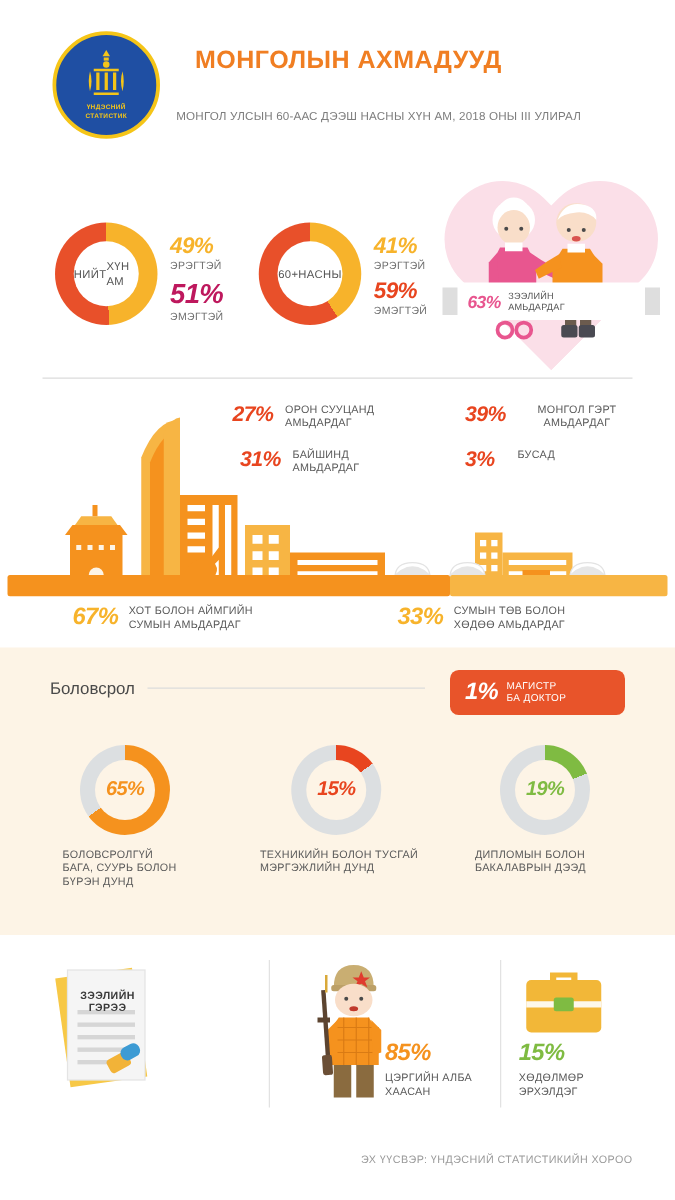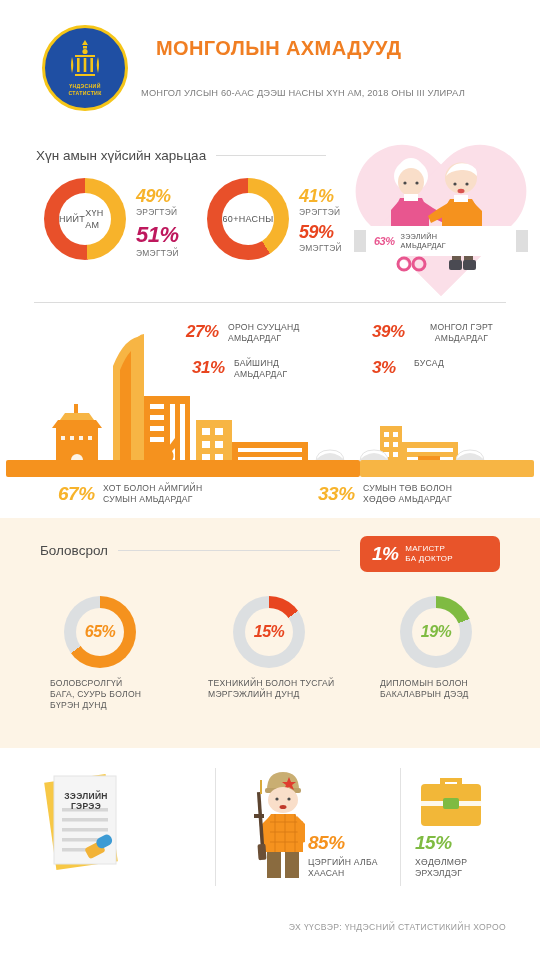--- a/index.html
+++ b/index.html
@@ -56,21 +56,21 @@
   .heart:before, .heart:after {
     content:""; position:absolute; width:93px; height:148px;
     background:#fbdfe8; border-radius:93px 93px 0 0;
   }
   .heart:before { left:93px; transform: rotate(-45deg); transform-origin: 0 100%; }
   .heart:after  { left:0;    transform: rotate(45deg);  transform-origin: 100% 100%; }
   .banner {
     position:absolute; left:18px; top:84px; width:150px; height:30px; background:#fff;
     display:flex; align-items:center; z-index:6;
   }
-  .banner .b-pct { font-size:11px; font-weight:bold; font-style:italic; color:#E8568F; margin-left:8px; letter-spacing:-.5px;}
+  .banner .b-pct { font-size:14px; font-weight:bold; font-style:italic; color:#E8568F; margin-left:8px; letter-spacing:-.5px;}
   .banner .b-lbl { font-size:7.3px; color:#555; margin-left:6px; line-height:9.5px; letter-spacing:.2px; }
   .ribbon-tail { position:absolute; width:16px; height:22px; background:#dedede; top:88px; z-index:5; }
 
   
   .hr { position:absolute; height:1px; background:#dcdcdc; left:34px; width:472px; }
 
   
   .ground { position:absolute; height:17px; border-radius:2px; }
 
   
@@ -106,24 +106,20 @@
           <path d="M28 17 q2 8 0 16 q-2.5-8 0-16z"></path>
         </g>
       </svg>
       <div class="logo-text">ҮНДЭСНИЙ</div>
       <div class="logo-text">СТАТИСТИК</div>
     </div>
     <div class="title">МОНГОЛЫН АХМАДУУД</div>
     <div class="subtitle">МОНГОЛ УЛСЫН 60-ААС ДЭЭШ НАСНЫ ХҮН АМ, 2018 ОНЫ III УЛИРАЛ</div>
   </div>
 
-  <div class="sec-head" style="left:36px; top:148px; width:290px;">
-    <div class="txt">Хүн амын хүйсийн харьцаа</div>
-    <div class="rule"></div>
-  </div>
 
   <div class="donut" id="donut-total" style="left: 44px; top: 178px; width: 82px; height: 82px; background: conic-gradient(rgb(247, 179, 43) 0deg, rgb(247, 179, 43) 176.4deg, rgb(232, 80, 42) 176.4deg, rgb(232, 80, 42) 360deg);">
     <div class="hole" style="width:52px; height:52px;">
       <span>НИЙТ</span>
       <span>ХҮН АМ</span>
     </div>
   </div>
   <div style="position:absolute; left:136px; top:186px;">
     <div class="pct" style="font-size:18px; color:#F7B32B;">49%</div>
     <div class="lbl">ЭРЭГТЭЙ</div>

